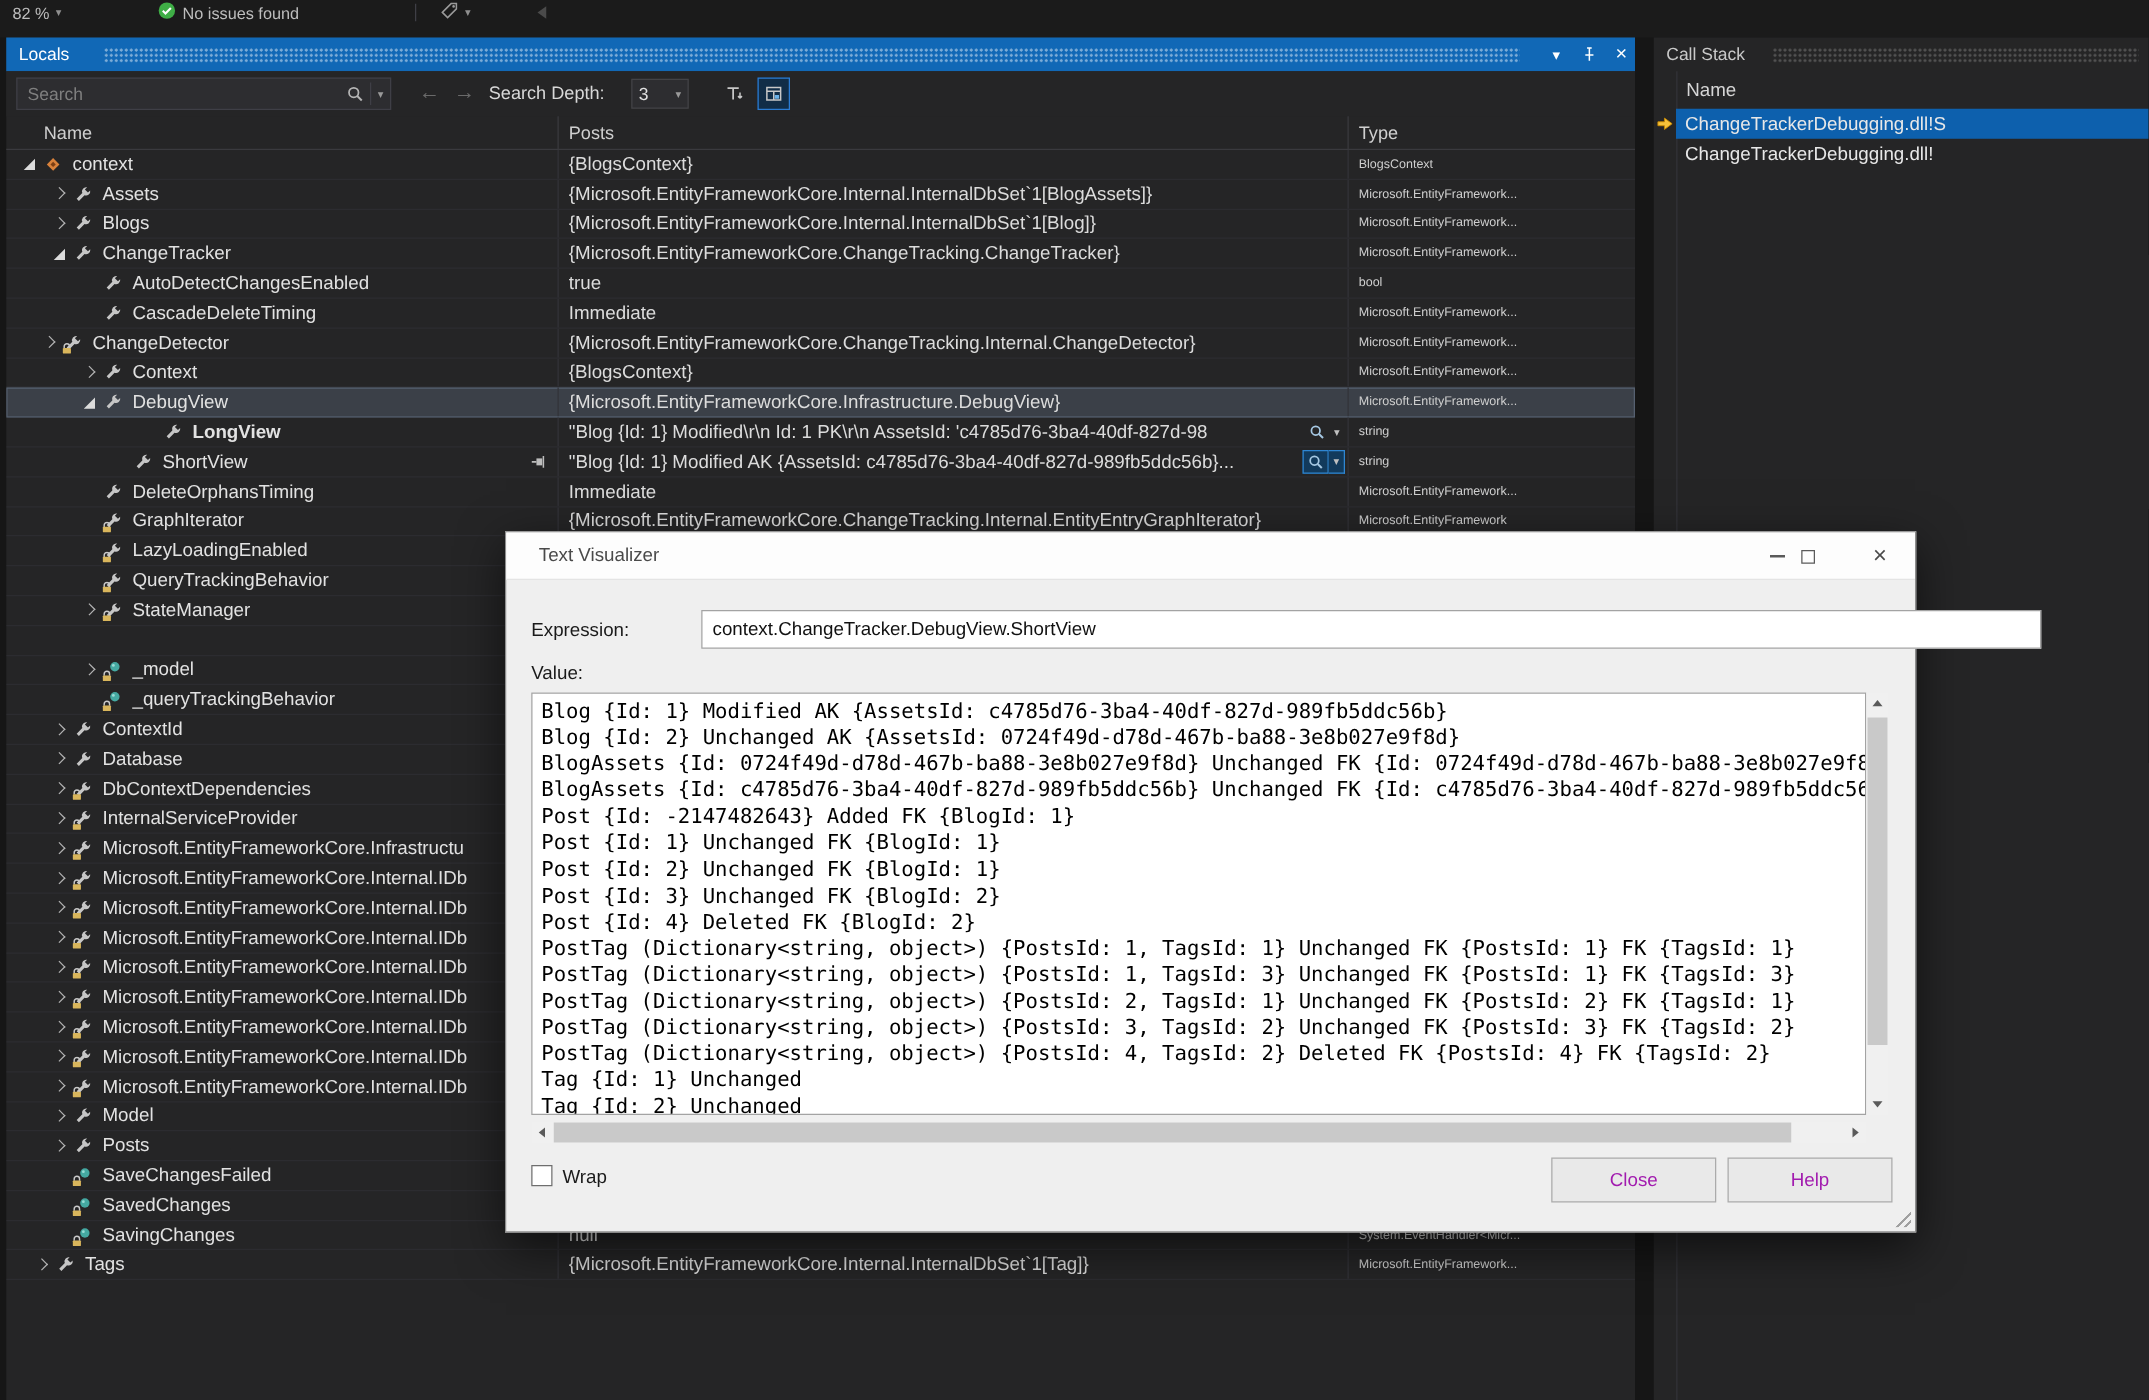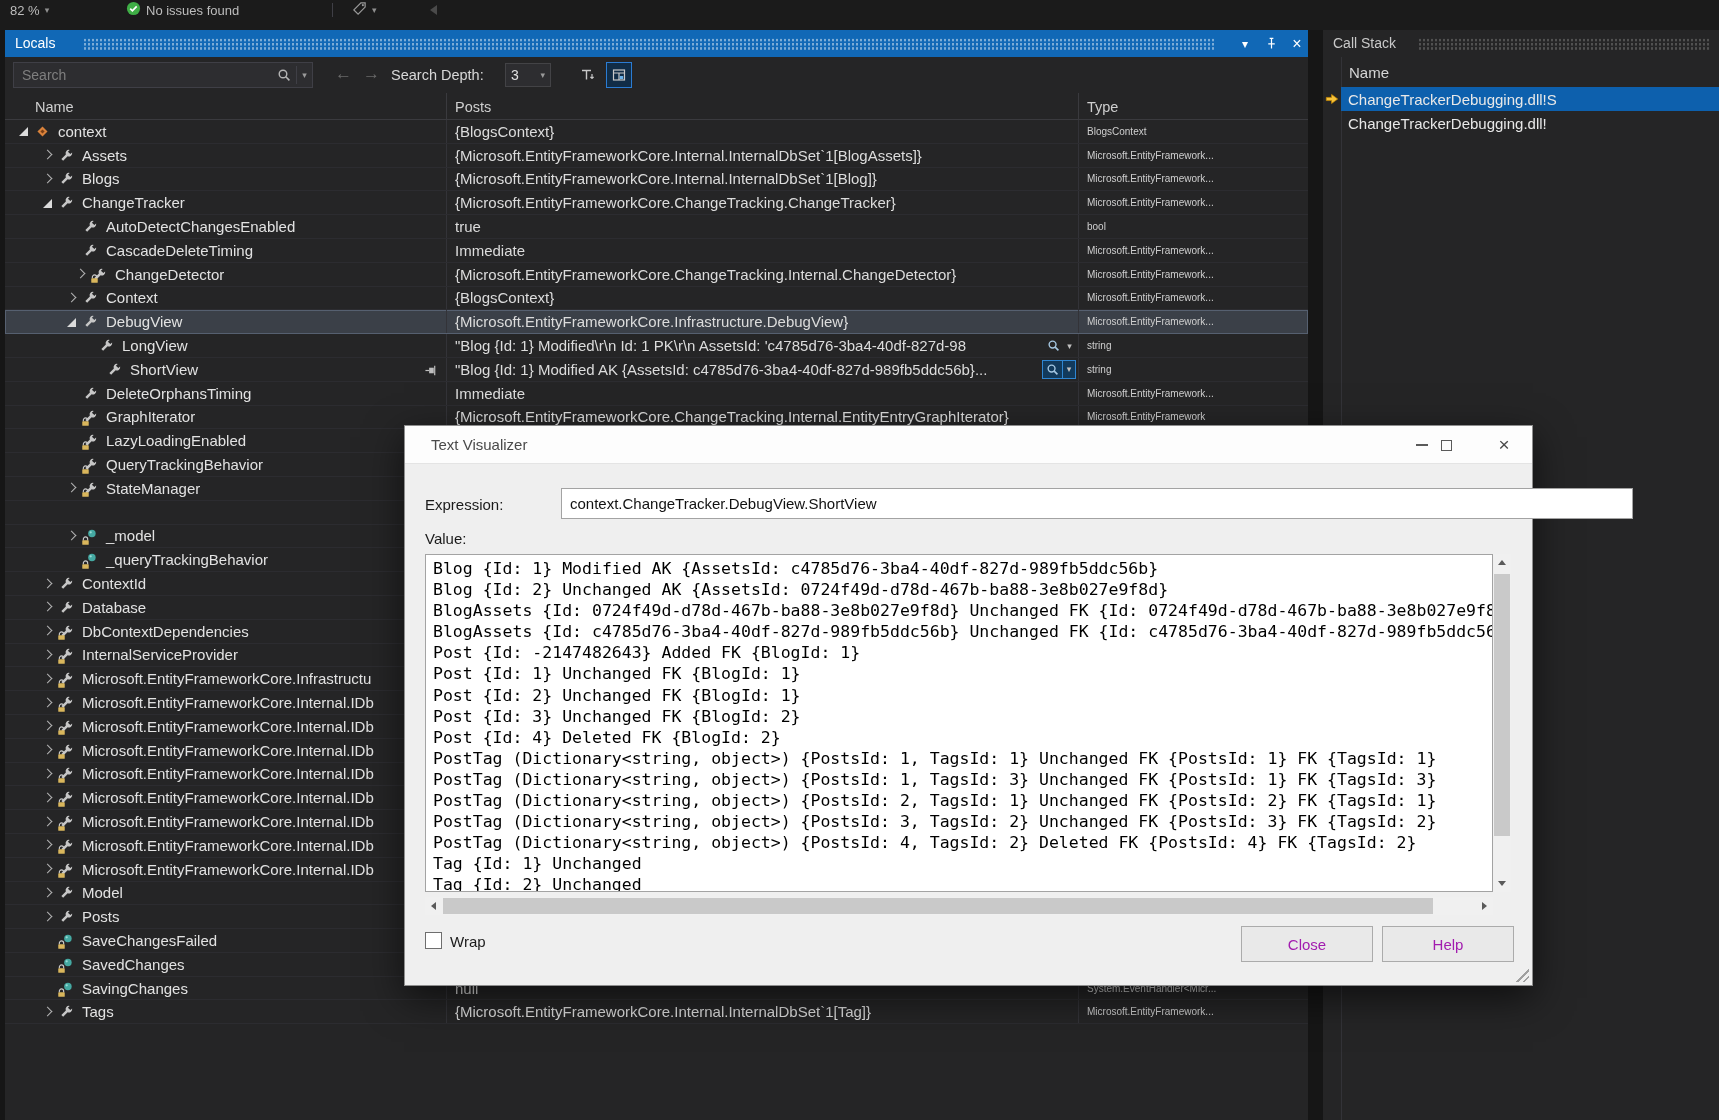--- a/index.html
+++ b/index.html
@@ -269,21 +269,21 @@
             </svg>
           </span>
           <span class="tname">CascadeDeleteTiming</span>
         </div>
         <div class="val-cell">
           <span>Immediate</span>
         </div>
         <div class="type-cell">Microsoft.EntityFramework...</div>
       </div>
       <div class="trow">
-        <div class="name-cell" style="padding-left: 67px;">
+        <div class="name-cell" style="padding-left: 26px;">
           <span class="exp closed"></span>
           <span class="ticon">
             <svg class="svgi" viewBox="0 0 16 16">
               <path fill="#c6c6c6" d="M14 4.7a3.6 3.6 0 0 1-4.8 4.1L4.4 13.6 2.5 11.7l4.8-4.8A3.6 3.6 0 0 1 11.4 2L9.5 3.9l2.6 2.6z"></path>
             </svg>
             <svg class="svgl" viewBox="0 0 10 11">
               <path d="M2.6 5V3.4a2.4 2.4 0 0 1 4.8 0V5" fill="none" stroke="#c9c9c9" stroke-width="1.3"></path>
               <rect x="1.4" y="4.8" width="7.2" height="5" rx="0.8" fill="#d9b65c"></rect>
             </svg>
           </span>
@@ -318,21 +318,21 @@
             </svg>
           </span>
           <span class="tname">DebugView</span>
         </div>
         <div class="val-cell">
           <span>{Microsoft.EntityFrameworkCore.Infrastructure.DebugView}</span>
         </div>
         <div class="type-cell">Microsoft.EntityFramework...</div>
       </div>
       <div class="trow">
-        <div class="name-cell" style="padding-left: 74px;">
+        <div class="name-cell" style="padding-left: 106px; font-weight: bold;">
           <span class="exp none"></span>
           <span class="ticon">
             <svg class="svgi" viewBox="0 0 16 16">
               <path fill="#c6c6c6" d="M14 4.7a3.6 3.6 0 0 1-4.8 4.1L4.4 13.6 2.5 11.7l4.8-4.8A3.6 3.6 0 0 1 11.4 2L9.5 3.9l2.6 2.6z"></path>
             </svg>
           </span>
           <span class="tname">LongView</span>
         </div>
         <div class="val-cell">
           <span>"Blog {Id: 1} Modified\r\n  Id: 1 PK\r\n  AssetsId: 'c4785d76-3ba4-40df-827d-98</span>
@@ -851,21 +851,21 @@
             </svg>
           </span>
           <span class="tname">SavingChanges</span>
         </div>
         <div class="val-cell">
           <span>null</span>
         </div>
         <div class="type-cell">System.EventHandler&lt;Micr...</div>
       </div>
       <div class="trow">
-        <div class="name-cell" style="padding-left: 34px; text-align: right;">
+        <div class="name-cell" style="padding-left: 20px; text-align: right;">
           <span class="exp closed"></span>
           <span class="ticon">
             <svg class="svgi" viewBox="0 0 16 16">
               <path fill="#c6c6c6" d="M14 4.7a3.6 3.6 0 0 1-4.8 4.1L4.4 13.6 2.5 11.7l4.8-4.8A3.6 3.6 0 0 1 11.4 2L9.5 3.9l2.6 2.6z"></path>
             </svg>
           </span>
           <span class="tname">Tags</span>
         </div>
         <div class="val-cell">
           <span>{Microsoft.EntityFrameworkCore.Internal.InternalDbSet`1[Tag]}</span>

